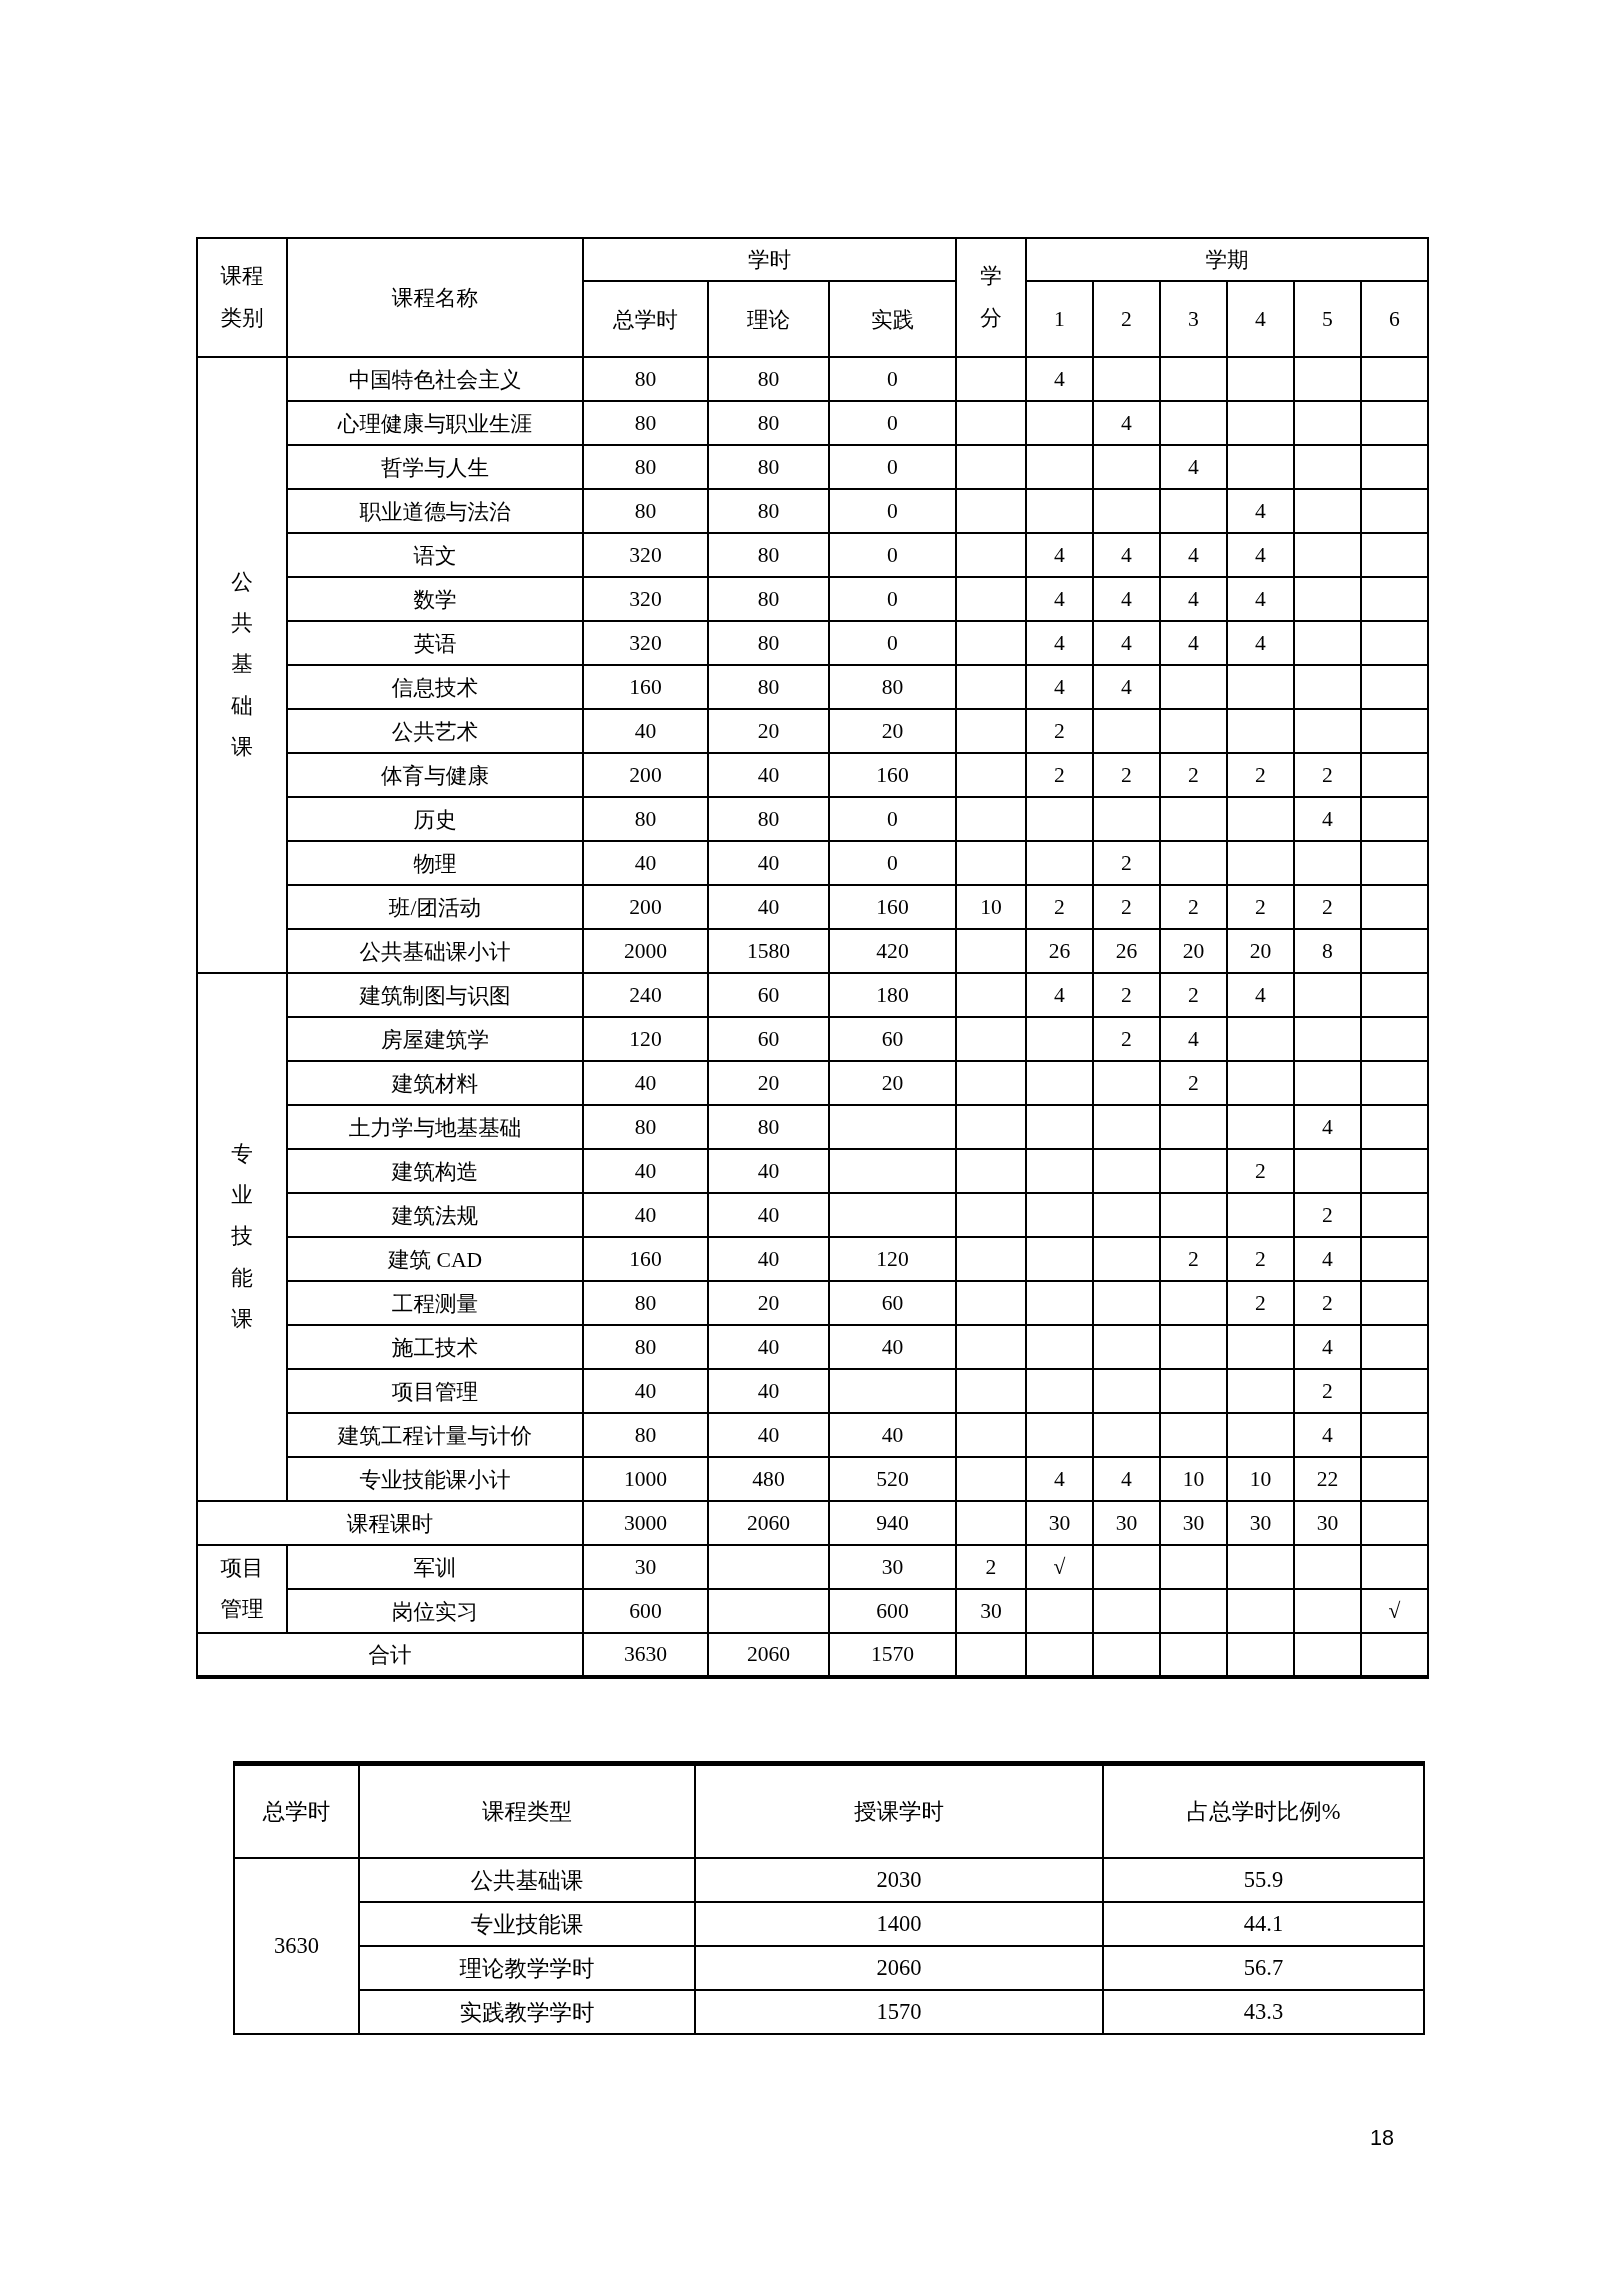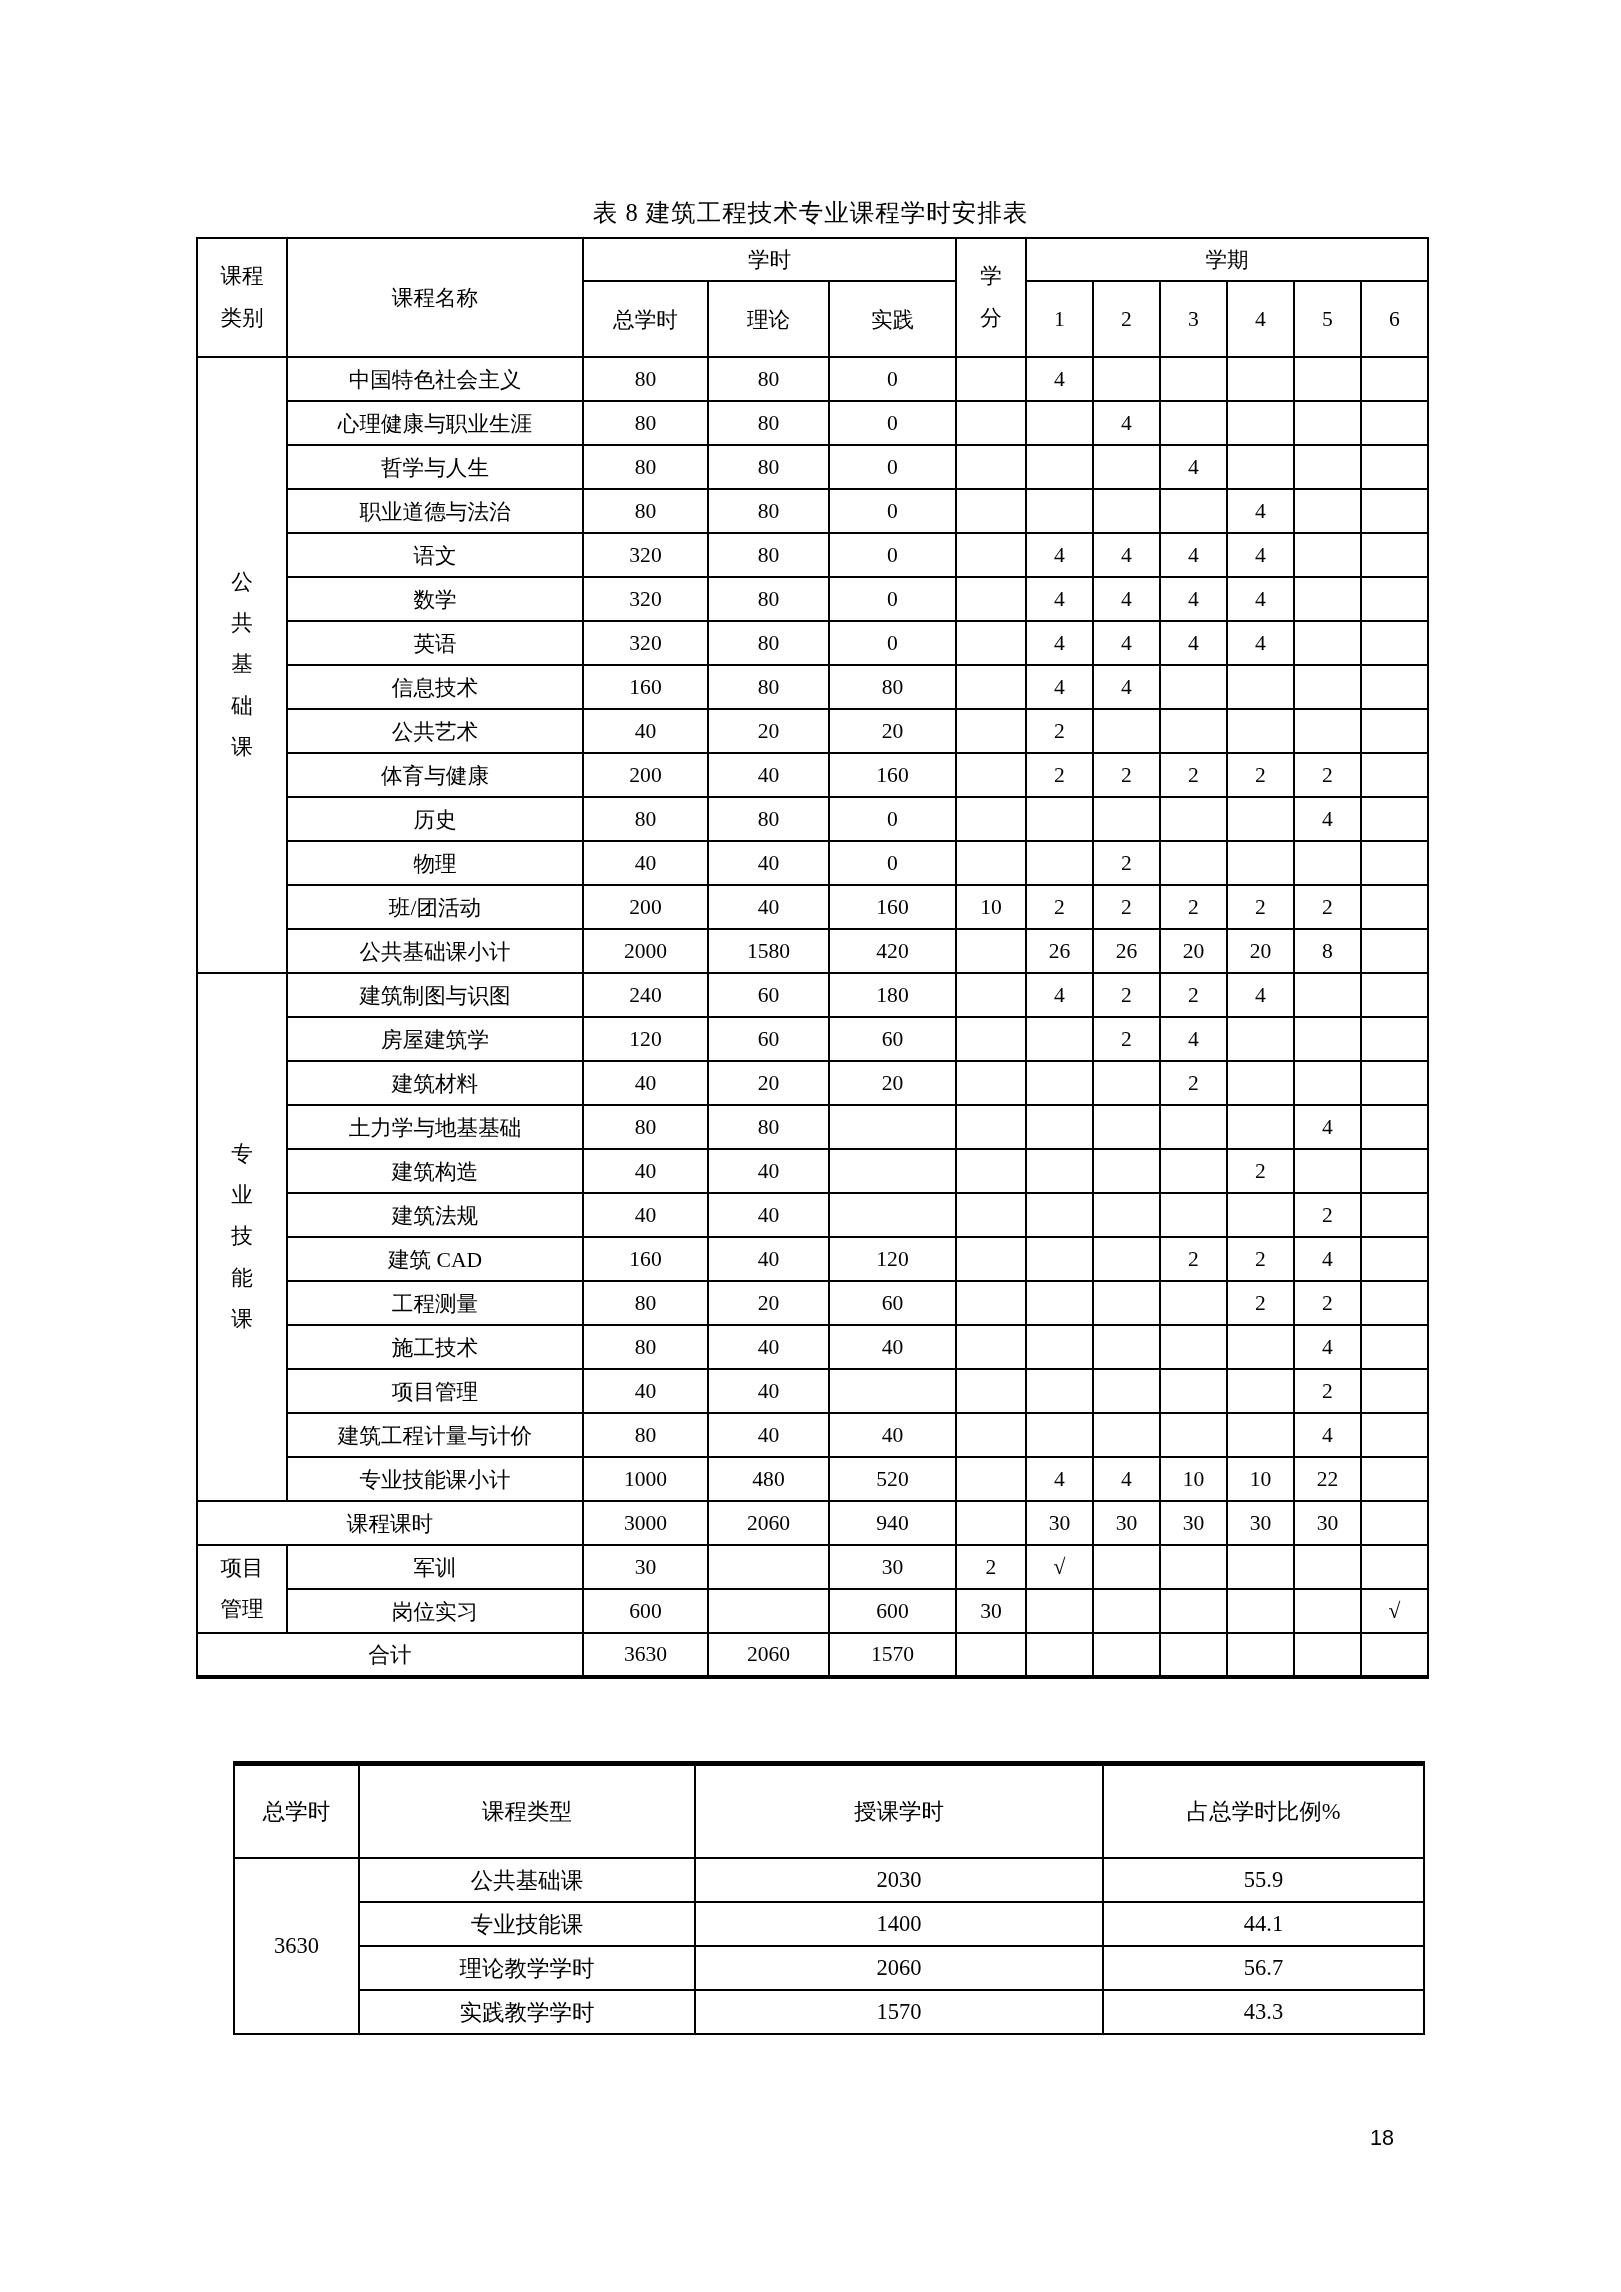--- a/index.html
+++ b/index.html
@@ -37,21 +37,20 @@
   .page-num {
     position:absolute; left:1370px; top:2125px; font-family:Liberation Sans, sans-serif;
     font-size:21.6px;
   }
 </style>
 </head>
 <body>
 
 <div class="page">
 
-  <div class="t1-title">表 8 建筑工程技术专业课程学时安排表</div>
 
   <table id="t1">
     <colgroup>
       <col style="width:90px">
         <col style="width:296px">
         <col style="width:125px">
         <col style="width:121px">
       <col style="width:127px">
         <col style="width:70px">
         <col style="width:67px">

